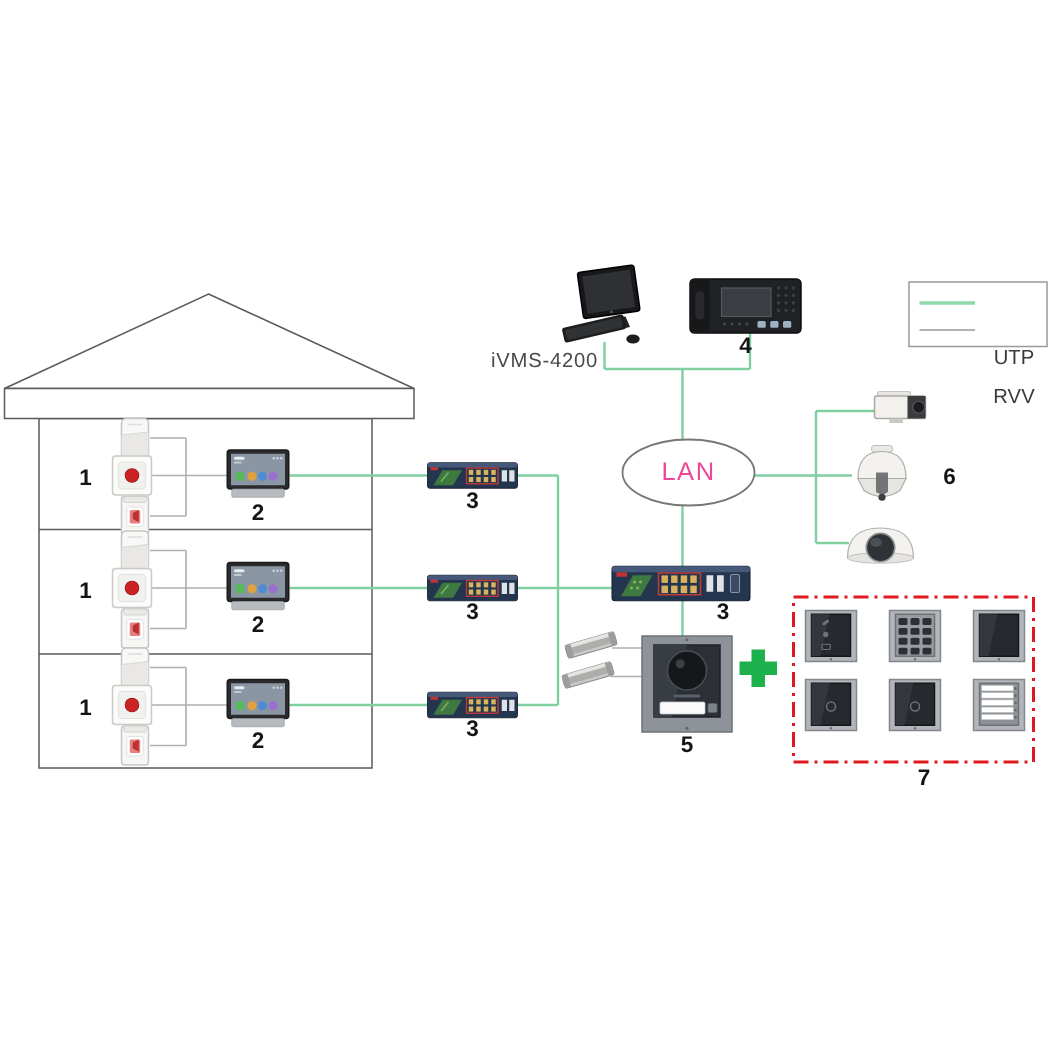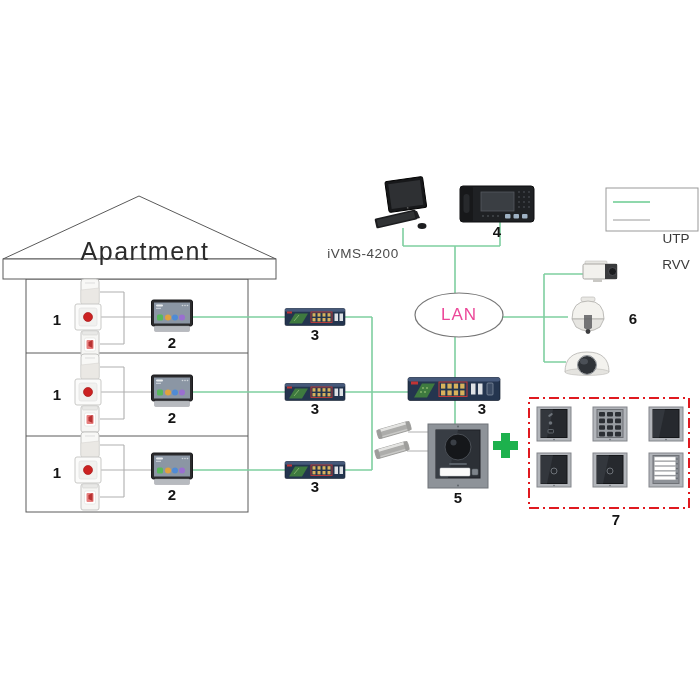--- a/index.html
+++ b/index.html
@@ -4,21 +4,21 @@
 <style>
   html,body{margin:0;padding:0;background:#fff;}
   #canvas{position:relative;width:700px;height:700px;background:#fff;
           font-family:"Liberation Sans",sans-serif;overflow:hidden;}
   #diagram-svg{position:absolute;left:0;top:0;}
   .lbl{position:absolute;transform:translate(-50%,-50%);white-space:nowrap;color:#1c1c1c;}
   .num{font-weight:bold;font-size:15px;color:#141414;}
   .title{font-size:25px;letter-spacing:1.5px;color:#2b2b2b;}
   .lan{font-size:17px;letter-spacing:1px;color:#ec4899;}
   .legtxt{font-size:13.5px;color:#3a3a3a;margin-top:36px;}
-  .soft{font-size:13.5px;color:#4a4a4a;letter-spacing:.5px;margin-top:13px;}
+  .soft{font-size:13.5px;color:#4a4a4a;letter-spacing:.5px;}
 </style>
 </head>
 <body>
 
 <div id="canvas">
 
 <svg id="diagram-svg" width="700" height="700" viewBox="0 0 700 700">
   <defs>
     <g id="pir">
       <rect x="-9" y="-13" width="18" height="26" rx="3" fill="#f8f8f6" stroke="#c4c4c2"></rect>
@@ -302,21 +302,20 @@
             <circle cx="11" cy="-11" r="0.8"></circle>
             <circle cx="11" cy="-6.2" r="0.8"></circle>
             <circle cx="11" cy="-1.4" r="0.8"></circle>
             <circle cx="11" cy="3.4" r="0.8"></circle>
             <circle cx="11" cy="8.2" r="0.8"></circle>
           </g>
     </g>
   </g>
 </svg>
 
-<div class="lbl title" style="left:145px;top:251px">Apartment</div>
 
 <div class="lbl num" style="left:57px;top:319px">1</div>
 <div class="lbl num" style="left:57px;top:394px">1</div>
 <div class="lbl num" style="left:57px;top:472px">1</div>
 
 <div class="lbl num" style="left:172px;top:342px">2</div>
 <div class="lbl num" style="left:172px;top:417px">2</div>
 <div class="lbl num" style="left:172px;top:494px">2</div>
 
 <div class="lbl num" style="left:315px;top:334px">3</div>

